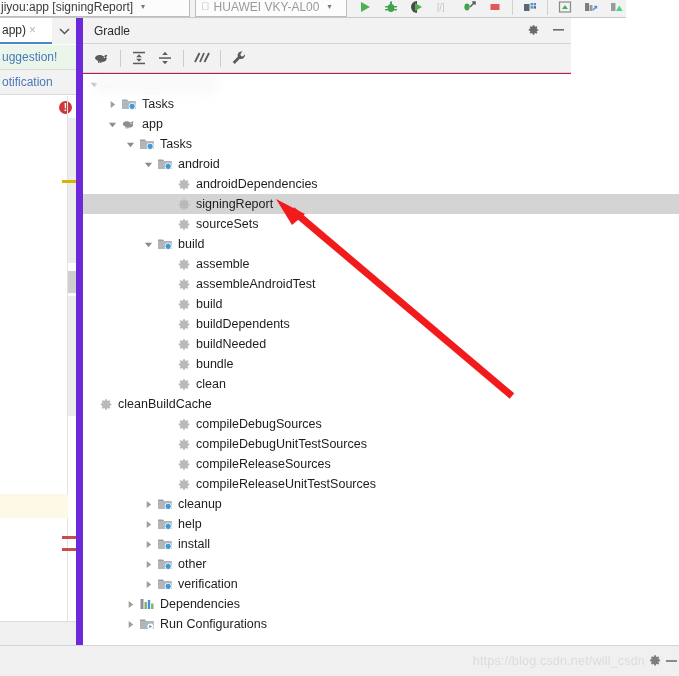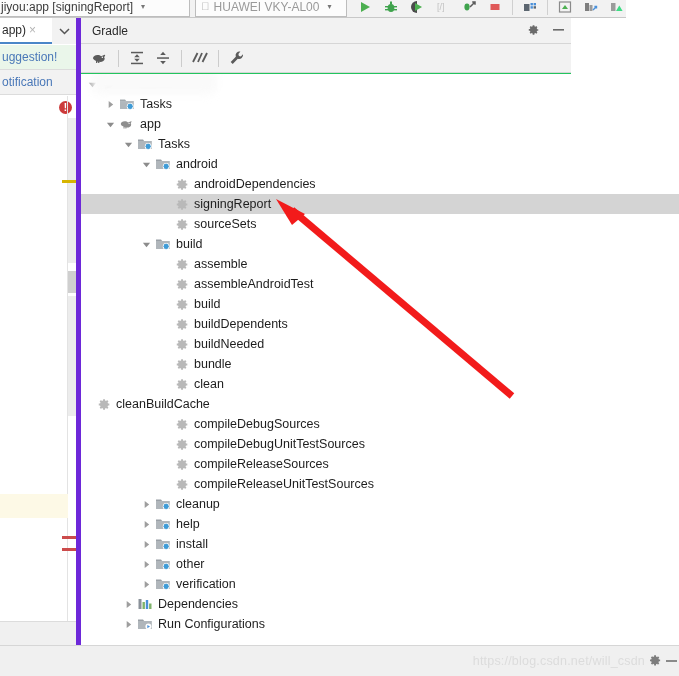--- a/index.html
+++ b/index.html
@@ -72,22 +72,22 @@
     display:flex; align-items:center; justify-content:center; line-height:1;
   }
   .sb-track { position:absolute; right:0; width:8px; background:#ececec; }
   .sb-thumb { position:absolute; right:0; width:8px; background:#cfcfcf; }
   .stripe { position:absolute; right:0; height:3px; }
 
   .bottom-bars { position:absolute; left:0; bottom:0; width:76px; }
   .bbar { width:76px; background:#f0f0f0; border-top:1px solid #dcdcdc; }
 
   
-  .gradle { position:absolute; left:76px; top:18px; width:495px; height:627px; background:#22c55e;
-            border-left:5px solid #6d28d9; }
+  .gradle { position:absolute; left:76px; top:18px; width:495px; height:627px; background:#be185d;
+            border-left:7px solid #6d28d9; }
   .gradle-header {
     position:relative; height:26px; background:#f2f2f2; border-bottom:1px solid #d6d6d6;
     display:flex; align-items:center;
   }
   .gradle-title { margin-left:11px; font-size:12px; color:#2b2b2b; }
   .hdr-actions { position:absolute; right:6px; top:0; height:26px; display:flex; align-items:center; gap:12px; }
 
   .gradle-toolbar {
     position:relative; height:29px; background:#f2f2f2; border-bottom:1px solid #d6d6d6;
     display:flex; align-items:center; padding-left:6px;

